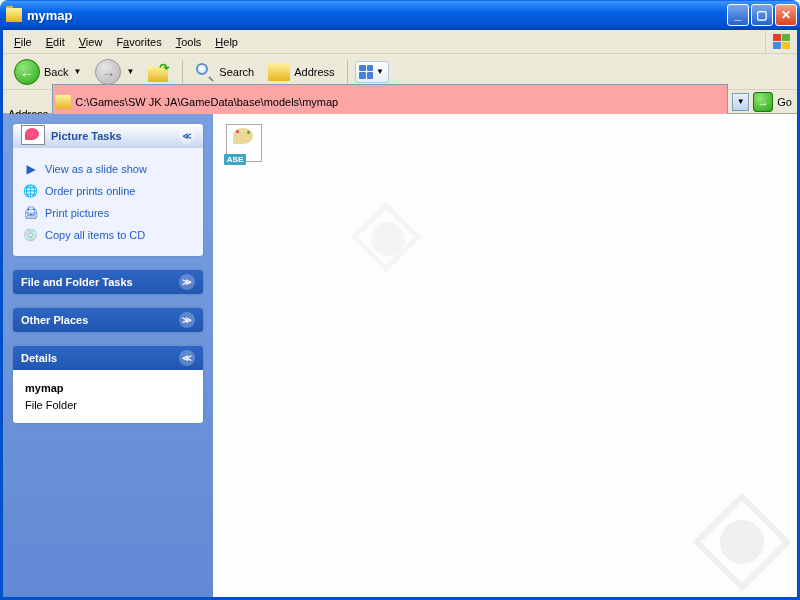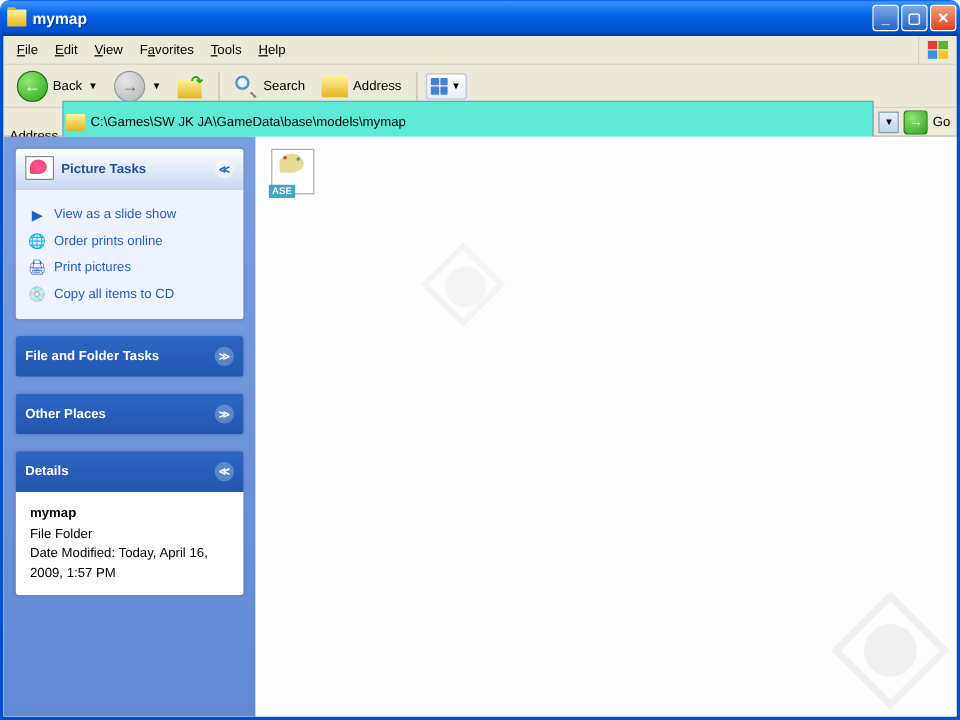--- a/index.html
+++ b/index.html
@@ -40,31 +40,31 @@
 .search-icon .lens { width: 12px; height: 12px; border: 2px solid #5a8fd6; border-radius: 50%; position: absolute; top: 1px; left: 1px; background: radial-gradient(circle at 30% 30%, #fff, #cfe2f8); }
 .search-icon .handle { width: 6px; height: 2px; background: #888; position: absolute; bottom: 2px; right: 1px; transform: rotate(45deg); }
 .folders-icon { width: 22px; height: 18px; background: linear-gradient(to bottom,#fef49c,#e6b422); border-radius: 1px; position: relative; }
 .views-btn { width: 34px; height: 22px; border: 1px solid #b8c8dd; border-radius: 3px; display: flex; align-items: center; justify-content: center; gap: 2px; background: linear-gradient(to bottom,#fdfdfd,#e8eef7); }
 .views-grid { width: 14px; height: 14px; display: grid; grid-template: repeat(2,1fr)/repeat(2,1fr); gap: 1px; }
 .views-grid div { background: #4a7fd6; border-radius: 1px; }
 
 
 .addressbar { height: 24px; background: #ece9d8; display: flex; align-items: center; padding: 0 5px; gap: 4px; border-bottom: 1px solid #aca899; }
 .addressbar .lbl { font-size: 11px; margin-top: 24px; }
-.addr-input { flex: 1; height: 36px; background: #5eead4; border: 1px solid #7f9db9; display: flex; align-items: center; padding: 0 2px; font-size: 11px; }
+.addr-input { flex: 1; height: 36px; background: #fca5a5; border: 1px solid #7f9db9; display: flex; align-items: center; padding: 0 2px; font-size: 11px; }
 .addr-input .folder-mini { width: 16px; height: 14px; background: linear-gradient(to bottom,#fef49c,#e6b422); border-radius: 1px; margin-right: 4px; }
 .addr-dd { width: 17px; height: 18px; background: linear-gradient(to bottom,#e8f0fb,#bfd4ef); border: 1px solid #7f9db9; display: flex; align-items: center; justify-content: center; font-size: 8px; cursor: pointer; }
 .go-btn { width: 20px; height: 20px; background: radial-gradient(circle at 35% 30%, #8fe775, #2aa618); border-radius: 3px; display: flex; align-items: center; justify-content: center; border: 1px solid #1a7a0a; cursor: pointer; }
 .go-lbl { font-size: 11px; }
 
 
 .main { flex: 1; display: flex; background: #fff; }
 .sidebar { width: 210px; background: linear-gradient(to bottom, #7a9fe0 0%, #6289d4 100%); padding: 10px; }
 .panel { border-radius: 3px; margin-bottom: 14px; overflow: hidden; box-shadow: 0 0 3px rgba(0,0,0,.15); }
-.panel-header { height: 34px; background: linear-gradient(to bottom,#ffffff,#c6d6f0); display: flex; align-items: center; padding: 0 8px; font-size: 11px; font-weight: bold; color: #22519f; cursor: pointer; }
+.panel-header { height: 24px; background: linear-gradient(to bottom,#ffffff,#c6d6f0); display: flex; align-items: center; padding: 0 8px; font-size: 11px; font-weight: bold; color: #22519f; cursor: pointer; }
 .panel-header.dark { background: linear-gradient(to bottom,#2d66c4,#2256b0); color: #fff; }
 .panel-header .title { flex: 1; }
 .panel-header .chev { width: 16px; height: 16px; border-radius: 50%; background: rgba(255,255,255,.4); display: flex; align-items: center; justify-content: center; font-size: 9px; color: #215dc6; }
 .panel-header.dark .chev { background: rgba(255,255,255,.25); color: #fff; }
 .panel-body { background: #eff3ff; padding: 10px 10px; }
 .panel-body.white { background: #fff; padding: 10px 12px; }
 .task-item { display: flex; align-items: center; gap: 6px; font-size: 11px; color: #215dc6; padding: 3px 0; cursor: pointer; }
 .task-item .ico { width: 16px; height: 16px; display: flex; align-items: center; justify-content: center; font-size: 12px; }
 .pic-tasks-icon { width: 26px; height: 22px; position: relative; margin-right: 4px; }
 .pic-tasks-icon .bg { width: 24px; height: 20px; background: #fff; border: 1px solid #888; position: absolute; }
@@ -228,21 +228,20 @@
       </div>
 
       <div class="panel">
         <div class="panel-header dark">
           <span class="title">Details</span>
           <span class="chev">≪</span>
         </div>
         <div class="panel-body white details-body">
           <div class="name">mymap</div>
           <div>File Folder</div>
-          <div>Date Modified: Today, April 16, 2009, 1:57 PM</div>
         </div>
       </div>
 
     </div>
 
     <div class="content">
       <div class="watermark-mid">
           <div class="d"></div>
           <div class="c"></div>
         </div>

